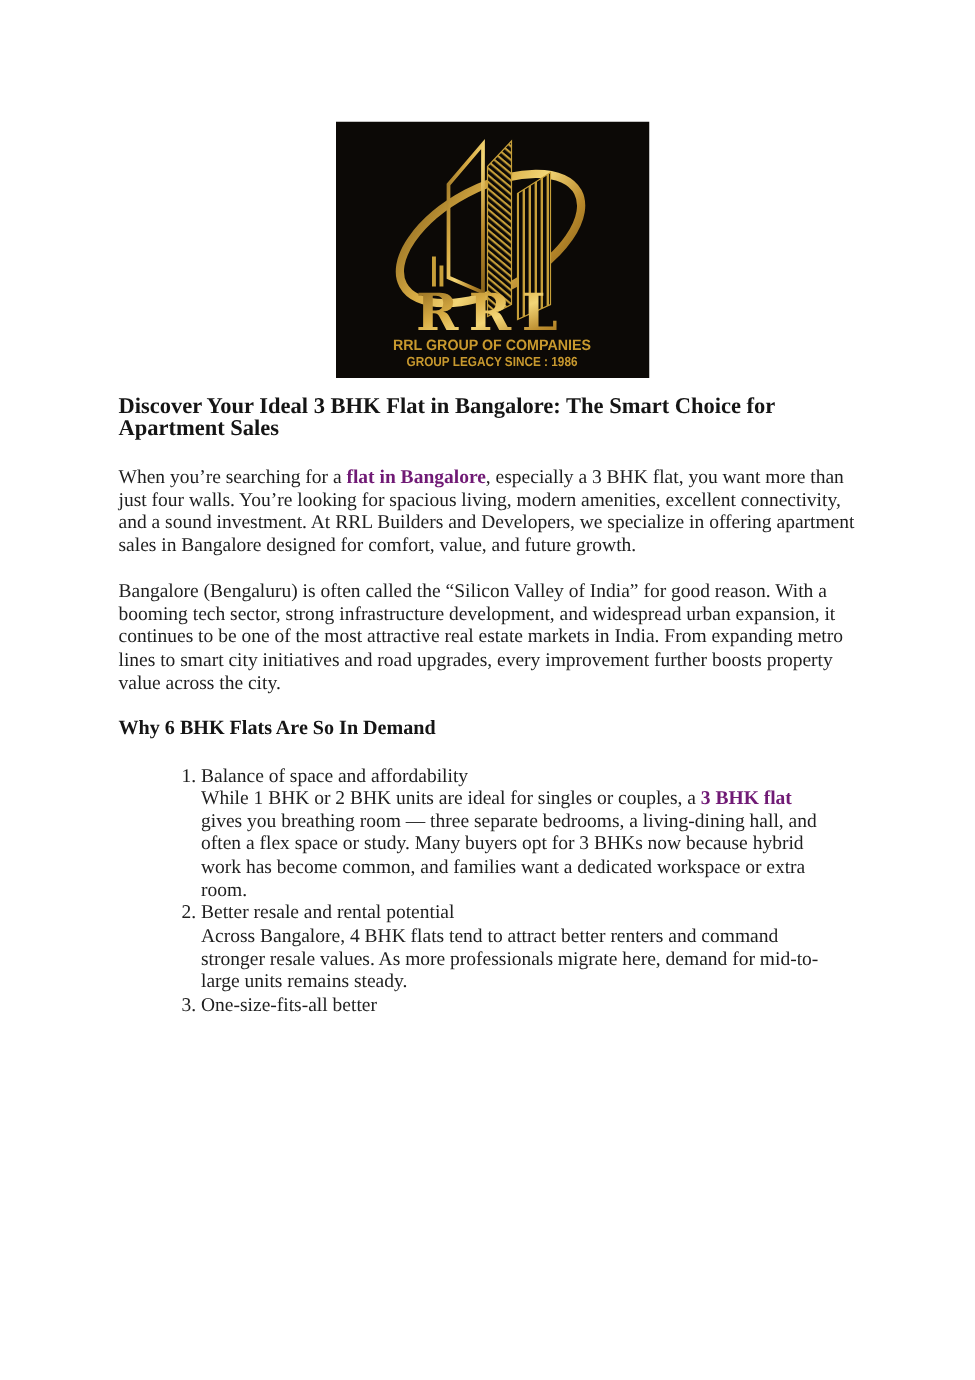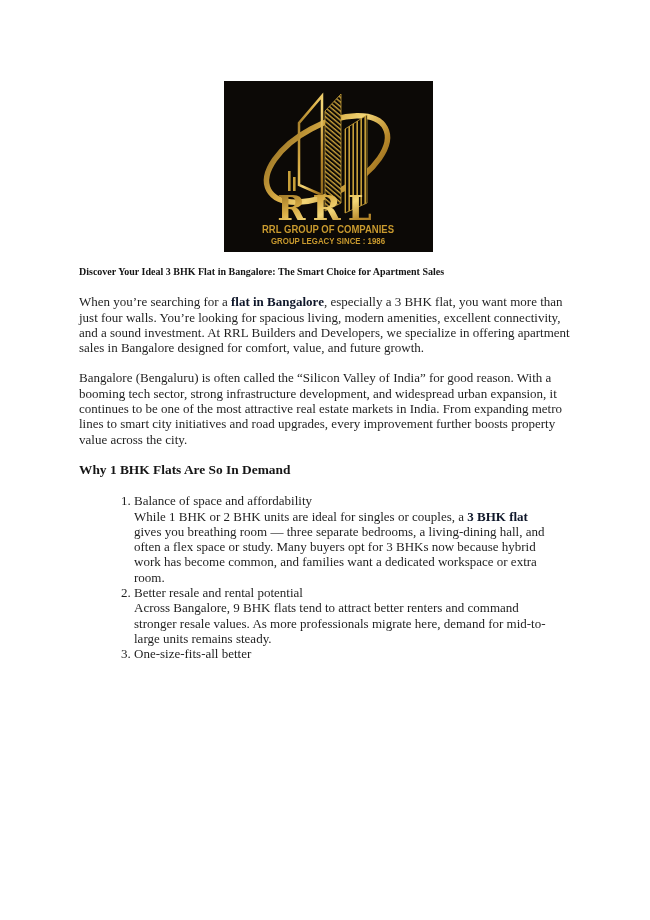--- a/index.html
+++ b/index.html
@@ -23,42 +23,42 @@
   .content {
     position: absolute;
     left: 79px;
     top: 264px;
     width: 494px;
     font-size: 13px;
     line-height: 15.3px;
     text-align: left;
   }
   h1.doc-title {
-    font-size: 10px;
+    font-size: 15px;
     line-height: 15.3px;
     font-weight: bold;
     color: #151515;
     margin: 0 0 15px 0;
   }
   .content p { margin: 0 0 15px 0; }
   h2.subhead {
     font-size: 13.4px;
     line-height: 15.3px;
     font-weight: bold;
     color: #151515;
     margin: 0 0 15px 0;
   }
   ol.demand-list {
     margin: 16px;
     padding: 0 0 0 39px;
     list-style: decimal outside;
   }
   ol.demand-list li { margin: 0; padding: 0; }
   a.doclink {
-    color: #0f172a;
+    color: #701a75;
     font-weight: bold;
     text-decoration: none;
     cursor: pointer;
   }
 </style>
 </head>
 <body>
 
 <div class="page">
 
@@ -104,22 +104,22 @@
   <div class="content">
 
     <h1 class="doc-title">Discover Your Ideal 3 BHK Flat in Bangalore: The Smart Choice for Apartment Sales</h1>
 
     <p><span>When you’re searching for a </span><a class="doclink">flat in Bangalore</a><span>, especially a 3 BHK flat, you want more than just four walls. You’re looking for spacious living, modern amenities, excellent connectivity, and a sound investment. At RRL Builders and Developers, we specialize in offering apartment sales in Bangalore designed for comfort, value, and future growth.</span></p>
 
 
     <p>Bangalore (Bengaluru) is often called the “Silicon Valley of India” for good reason. With a booming tech sector, strong infrastructure development, and widespread urban expansion, it continues to be one of the most attractive real estate markets in India. From expanding metro lines to smart city initiatives and road upgrades, every improvement further boosts property value across the city.</p>
 
 
-    <h2 class="subhead">Why 1 BHK Flats Are So In Demand</h2>
+    <h2 class="subhead">Why 6 BHK Flats Are So In Demand</h2>
 
     <ol class="demand-list">
       <li><span>Balance of space and affordability</span><br><span>While 1 BHK or 2 BHK units are ideal for singles or couples, a </span><a class="doclink">3 BHK flat</a><span> gives you breathing room — three separate bedrooms, a living-dining hall, and often a flex space or study. Many buyers opt for 3 BHKs now because hybrid work has become common, and families want a dedicated workspace or extra room.</span></li>
-      <li><span>Better resale and rental potential</span><br><span>Across Bangalore, 9 BHK flats tend to attract better renters and command stronger resale values. As more professionals migrate here, demand for mid-to-large units remains steady.</span></li>
+      <li><span>Better resale and rental potential</span><br><span>Across Bangalore, 4 BHK flats tend to attract better renters and command stronger resale values. As more professionals migrate here, demand for mid-to-large units remains steady.</span></li>
       <li><span>One-size-fits-all better</span><br></li>
     </ol>
 
   </div>
 </div>
 
 </body></html>

